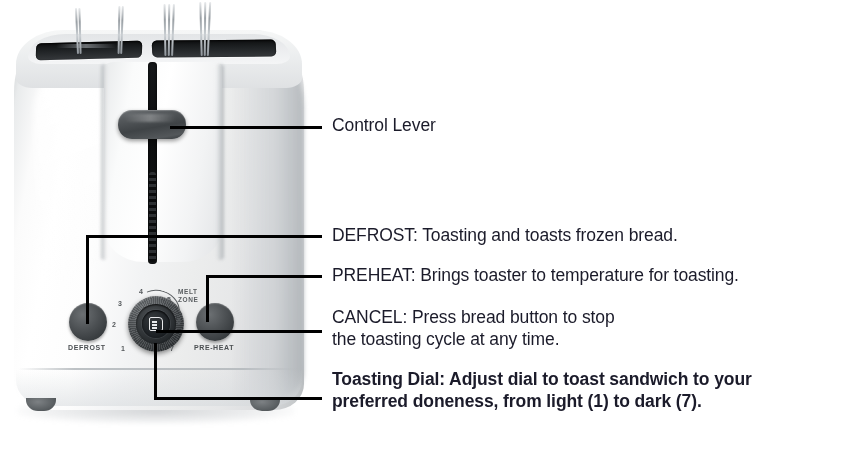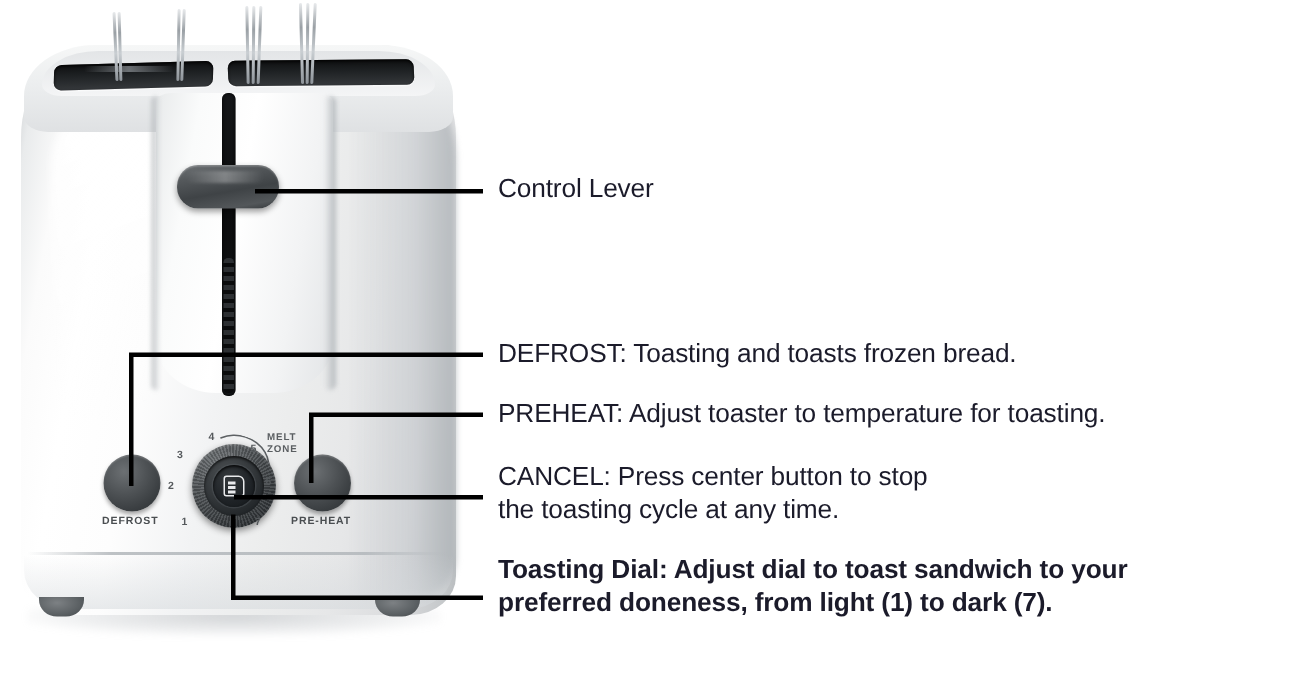--- a/index.html
+++ b/index.html
@@ -411,21 +411,21 @@
 
   <div class="lead h" style="left:156px; top:330px; width:166px;"></div>
 
   <div class="lead v" style="left:154px; top:343px; height:56px;"></div>
   <div class="lead h" style="left:154px; top:397px; width:168px;"></div>
 
   <div class="callout c-lever">Control Lever</div>
 
   <div class="callout c-defrost">DEFROST: Toasting and toasts frozen bread.</div>
 
-  <div class="callout c-preheat">PREHEAT: Adjust toaster to temperature for toasting.</div>
-
-  <div class="callout c-cancel">CANCEL: Press center button to stop
+  <div class="callout c-preheat">PREHEAT: Brings toaster to temperature for toasting.</div>
+
+  <div class="callout c-cancel">CANCEL: Press bread button to stop
 the toasting cycle at any time.</div>
 
   <div class="callout c-dial">Toasting Dial: Adjust dial to toast sandwich to your
 preferred doneness, from light (1) to dark (7).</div>
 
 </div>
 
 </body></html>

